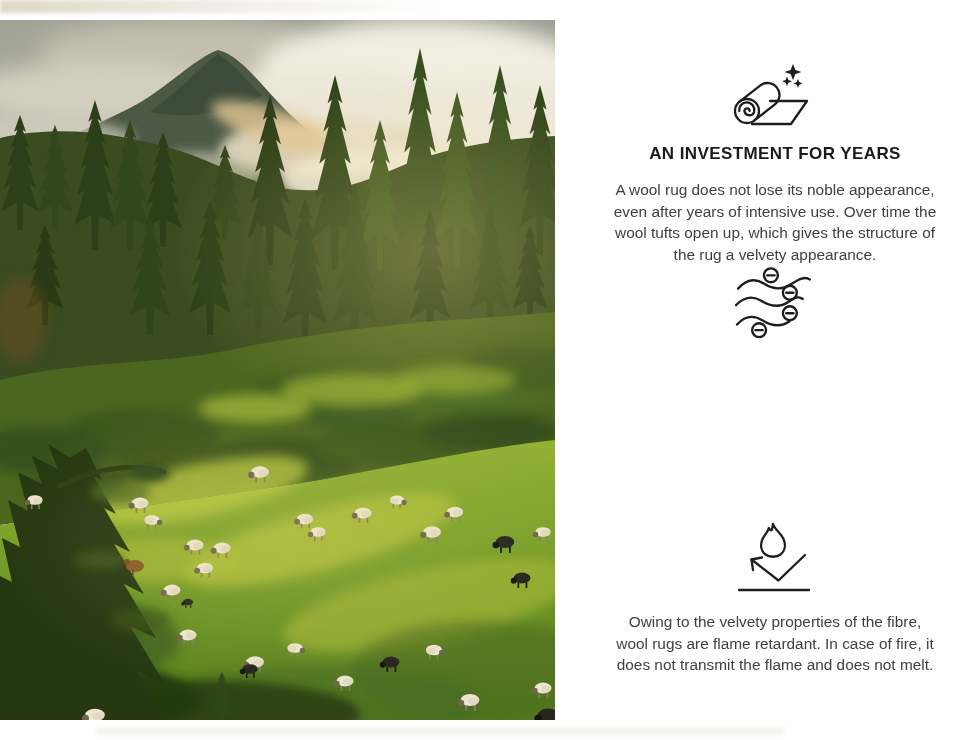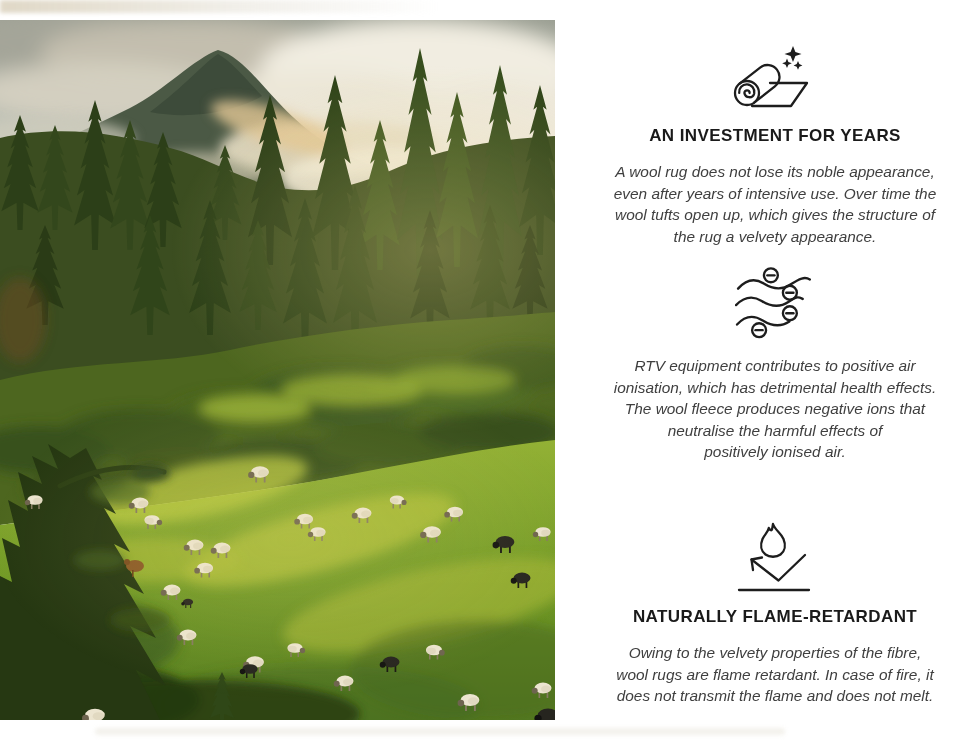--- a/index.html
+++ b/index.html
@@ -16,33 +16,33 @@
     background:linear-gradient(90deg,rgba(207,195,168,.65),rgba(228,224,213,.5) 55%,rgba(255,255,255,0));
     filter:blur(2px);
   }
   .bottom-smudge{
     position:absolute;left:95px;top:728px;width:690px;height:7px;border-radius:4px;
     background:#f0eee7;filter:blur(2px);opacity:.8;
   }
   .feature{
     position:absolute;left:585px;width:380px;text-align:center;color:#1a1a1a;
   }
-  .f1{top:45px}.f2{top:266px}.f3{top:520px}
+  .f1{top:63px}.f2{top:266px}.f3{top:520px}
   .icon-wrap{
     display:flex;justify-content:center;align-items:flex-end;margin-bottom:10px;
   }
   .f1 .icon-wrap{height:70px}
   .f2 .icon-wrap{height:74px}
   .f3 .icon-wrap{height:76px}
   .feature h3{
     margin:0 0 11px 0;font-size:17px;font-weight:bold;letter-spacing:.4px;
     color:#1a1a1a;line-height:21px;
   }
   .feature p{
-    margin:15px;font-size:15.4px;line-height:21.6px;color:#3f3f3f;white-space:pre-line;font-style:italic;
+    margin:15px;font-size:15.4px;line-height:21.6px;color:#3f3f3f;white-space:pre-line;
   }
   .ic{stroke:#1d1d1d;fill:none;stroke-width:2.3;stroke-linecap:round;stroke-linejoin:round;}
   .ic-fill{fill:#1d1d1d;stroke:none;}
 </style>
 </head>
 <body>
 
 <div class="top-smudge"></div>
 
 <div class="photo-wrap">
@@ -265,35 +265,29 @@
       <circle class="ic" stroke-width="2.2" cx="35" cy="9" r="6.8" fill="#fff"></circle>
         <line class="ic" stroke-width="2.2" x1="31.5" y1="9" x2="38.5" y2="9"></line>
       <circle class="ic" stroke-width="2.2" cx="53.5" cy="26" r="6.8" fill="#fff"></circle>
         <line class="ic" stroke-width="2.2" x1="50" y1="26" x2="57" y2="26"></line>
       <circle class="ic" stroke-width="2.2" cx="53.5" cy="46" r="6.8" fill="#fff"></circle>
         <line class="ic" stroke-width="2.2" x1="50" y1="46" x2="57" y2="46"></line>
       <circle class="ic" stroke-width="2.2" cx="23.5" cy="62.5" r="6.8" fill="#fff"></circle>
         <line class="ic" stroke-width="2.2" x1="20" y1="62.5" x2="27" y2="62.5"></line>
     </svg>
   </div>
-  <p>RTV equipment contributes to positive air
-ionisation, which has detrimental health effects.
-The wool fleece produces negative ions that
-neutralise the harmful effects of
-positively ionised air.</p>
 </div>
 
 <div class="feature f3">
   <div class="icon-wrap">
     <svg width="76" height="76" viewBox="0 0 76 72">
       <path class="ic" stroke-width="2.5" d="M36,2 C38,8 44,11 46.5,17 C49,23 48,29 43.5,32.5 C39.5,35.5 32.5,35.5 28.5,32.5 C24,29 23,23 25.5,17 C27.3,12.8 31,10.5 31.8,6 C33,8.5 34.8,9.2 35.2,6.5 C35.6,4.8 35.8,3.5 36,2 Z"></path>
       <path class="ic" stroke-width="2.5" d="M68,33 L41.5,58.5 L14.5,37.5"></path>
       <path class="ic" stroke-width="2.5" d="M25,35.5 L14.5,37.5 L16,48"></path>
       <line class="ic" stroke-width="2.5" x1="2" y1="68" x2="72" y2="68"></line>
     </svg>
   </div>
-  <h3>NATURALLY FLAME-RETARDANT</h3>
   <p>Owing to the velvety properties of the fibre,
 wool rugs are flame retardant. In case of fire, it
 does not transmit the flame and does not melt.</p>
 </div>
 
 <div class="bottom-smudge"></div>
 
 </body></html>

